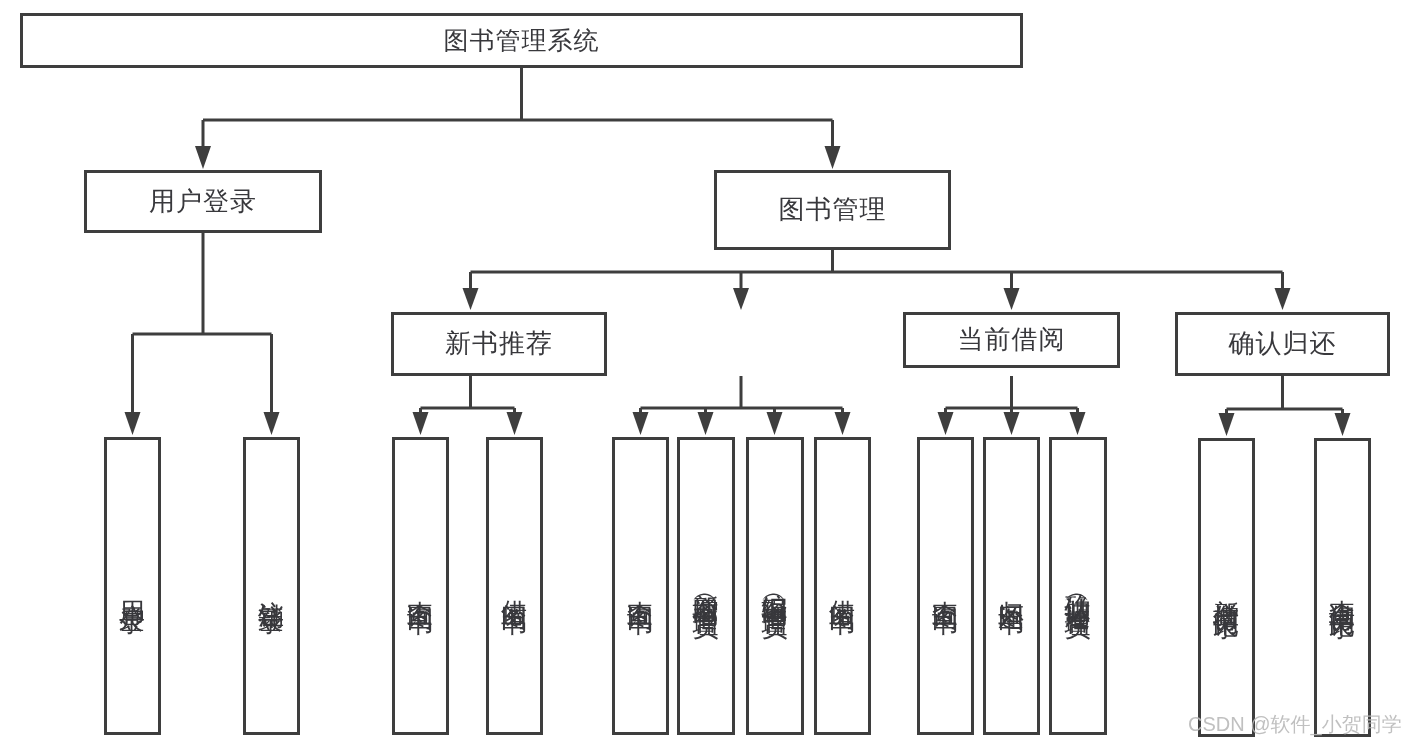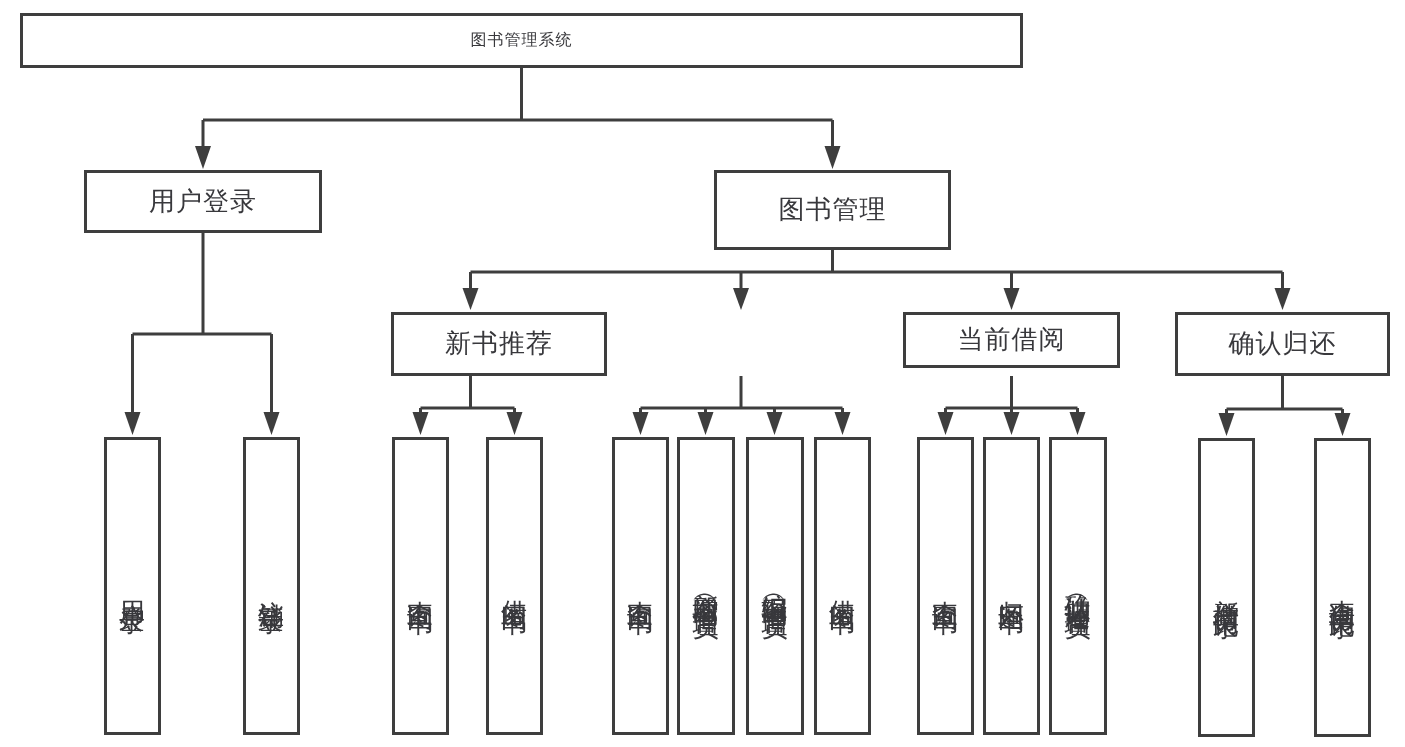--- a/index.html
+++ b/index.html
@@ -16,21 +16,21 @@
     box-sizing:border-box;
     border:3px solid #3e3e3e;
     background:#ffffff;
     display:flex;align-items:center;justify-content:center;
     color:#38383c;
     font-size:26px;
     letter-spacing:1px;
     text-align:center;
     line-height:1.15;
   }
-  .node.l1{font-size:16px;}
+  .node.l1{font-size:25px;}
   .node.v{
     writing-mode:vertical-rl;
     text-orientation:mixed;
     letter-spacing:3px;
     font-size:26px;
     line-height:1;
   }
   .watermark{
     position:absolute;
     left:1188px;top:711px;
@@ -117,14 +117,15 @@
   <div class="node v" style="left:746px;top:437px;width:58px;height:298px;">编辑图书（管理员）</div>
   <div class="node v" style="left:814px;top:437px;width:57px;height:298px;">借阅图书</div>
 
   <div class="node v" style="left:917px;top:437px;width:57px;height:298px;">查询图书</div>
   <div class="node v" style="left:983px;top:437px;width:57px;height:298px;">归还图书</div>
   <div class="node v" style="left:1049px;top:437px;width:58px;height:298px;">确认归还（管理员）</div>
 
   <div class="node v" style="left:1198px;top:438px;width:57px;height:299px;">新增借阅记录</div>
   <div class="node v" style="left:1314px;top:438px;width:57px;height:299px;">查询借阅记录</div>
 
+  <div class="watermark">CSDN @软件_小贺同学</div>
 
 </div>
 
 </body></html>

